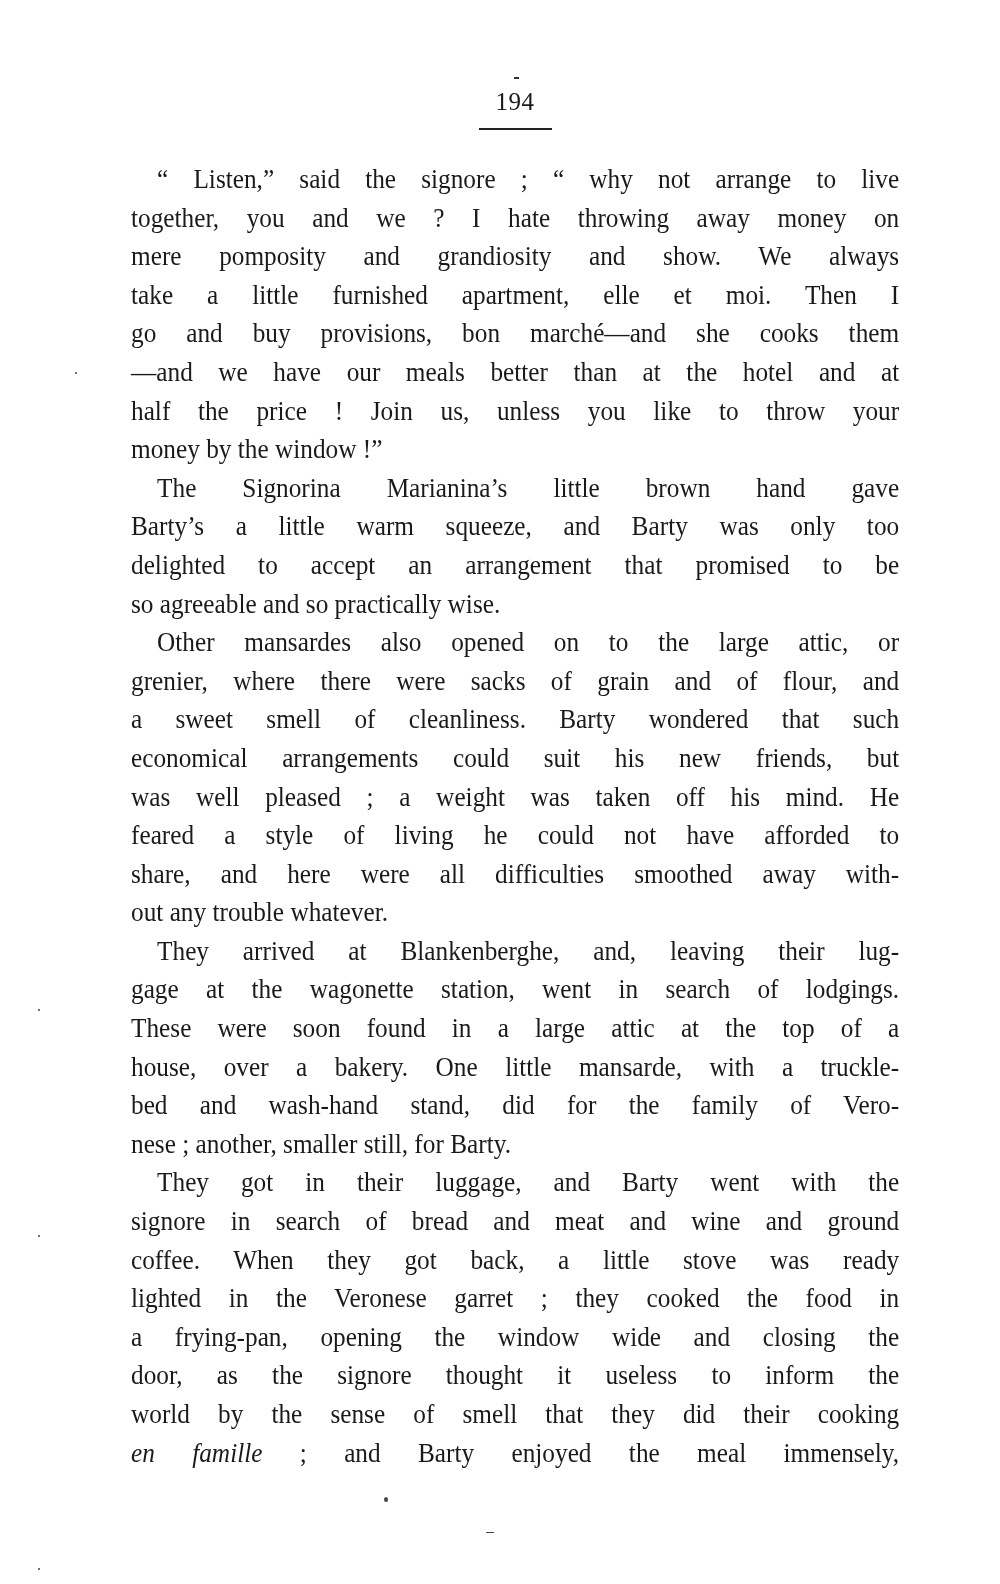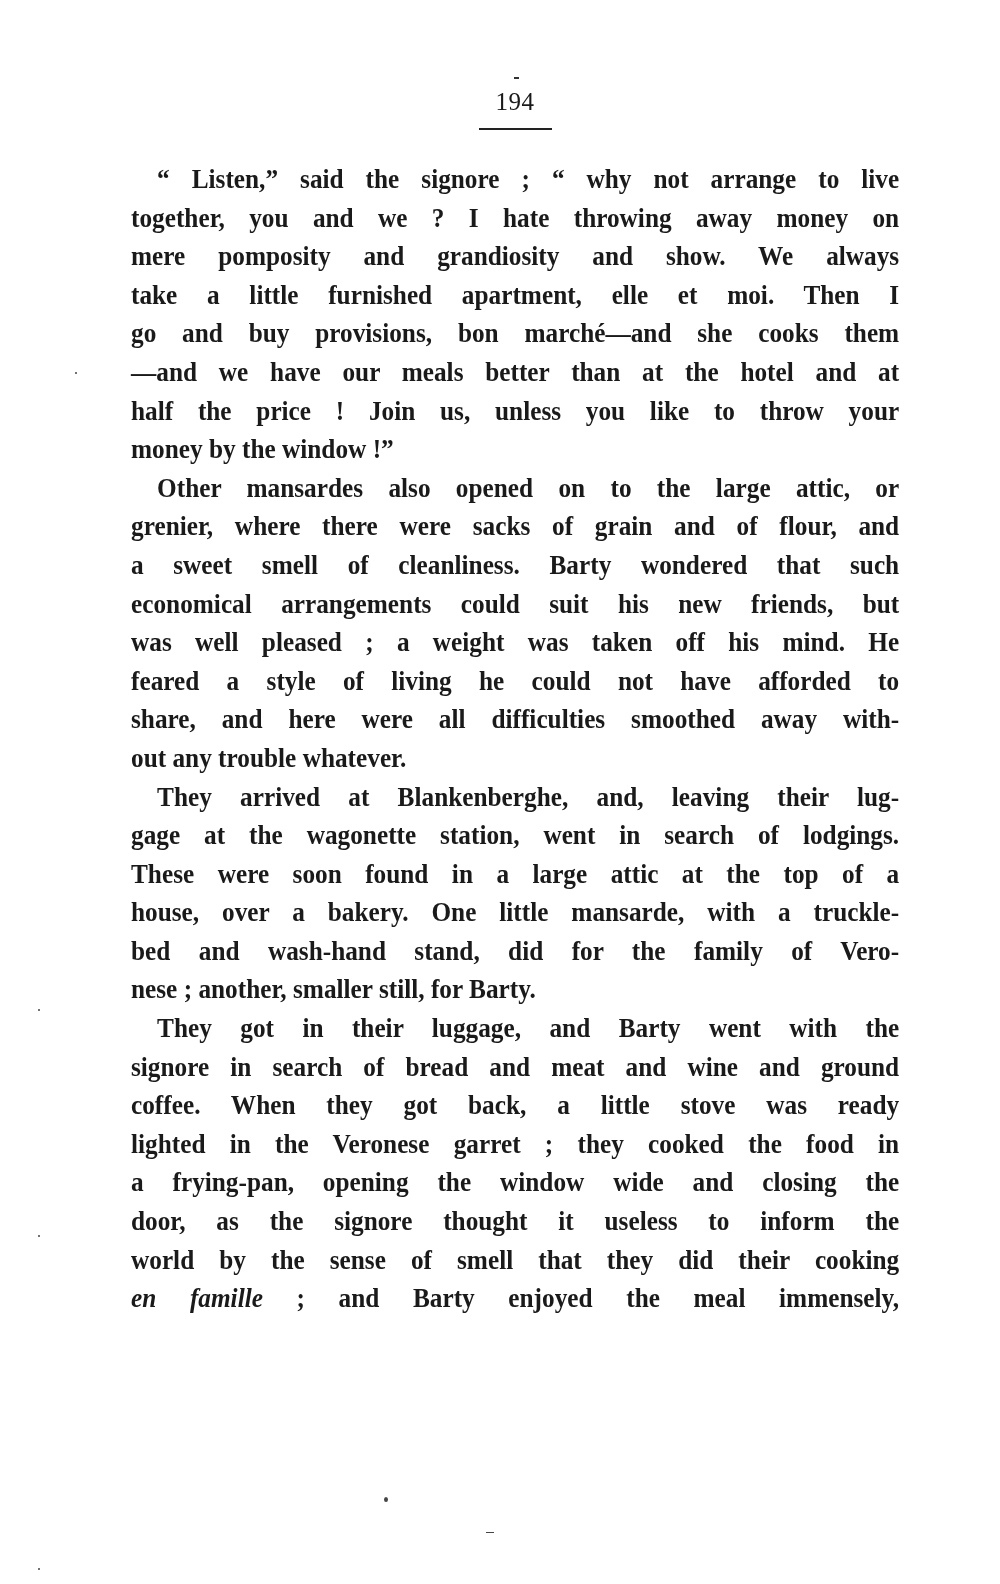--- a/index.html
+++ b/index.html
@@ -43,21 +43,20 @@
       left: 514px;
       width: 5px;
       height: 2px;
       background: #333;
     }
     .body-text {
       position: absolute;
       top: 160px;
       left: 131px;
       width: 768px;
-      font-weight: bold;
     }
     .line {
       display: block;
       font-size: 27.2px;
       line-height: 38.6px;
       height: 38.6px;
       white-space: nowrap;
       text-align: justify;
       text-align-last: justify;
       transform: scaleX(0.93);
@@ -92,20 +91,26 @@
       <span class="line indent">“ Listen,” said the signore ; “ why not arrange to live</span>
       <span class="line">together, you and we ?  I hate throwing away money on</span>
       <span class="line">mere pomposity and grandiosity and show.  We always</span>
       <span class="line">take a little furnished apartment, elle et moi.  Then I</span>
       <span class="line">go and buy provisions, bon marché—and she cooks them</span>
       <span class="line">—and we have our meals better than at the hotel and at</span>
       <span class="line">half the price !  Join us, unless you like to throw your</span>
       <span class="line last">money by the window !”</span>
     </div>
 
+    <div>
+      <span class="line indent">The Signorina Marianina’s little brown hand gave</span>
+      <span class="line">Barty’s a little warm squeeze, and Barty was only too</span>
+      <span class="line">delighted to accept an arrangement that promised to be</span>
+      <span class="line last">so agreeable and so practically wise.</span>
+    </div>
 
     <div>
       <span class="line indent">Other mansardes also opened on to the large attic, or</span>
       <span class="line">grenier, where there were sacks of grain and of flour, and</span>
       <span class="line">a sweet smell of cleanliness.  Barty wondered that such</span>
       <span class="line">economical arrangements could suit his new friends, but</span>
       <span class="line">was well pleased ; a weight was taken off his mind.  He</span>
       <span class="line">feared a style of living he could not have afforded to</span>
       <span class="line">share, and here were all difficulties smoothed away with-</span>
       <span class="line last">out any trouble whatever.</span>

